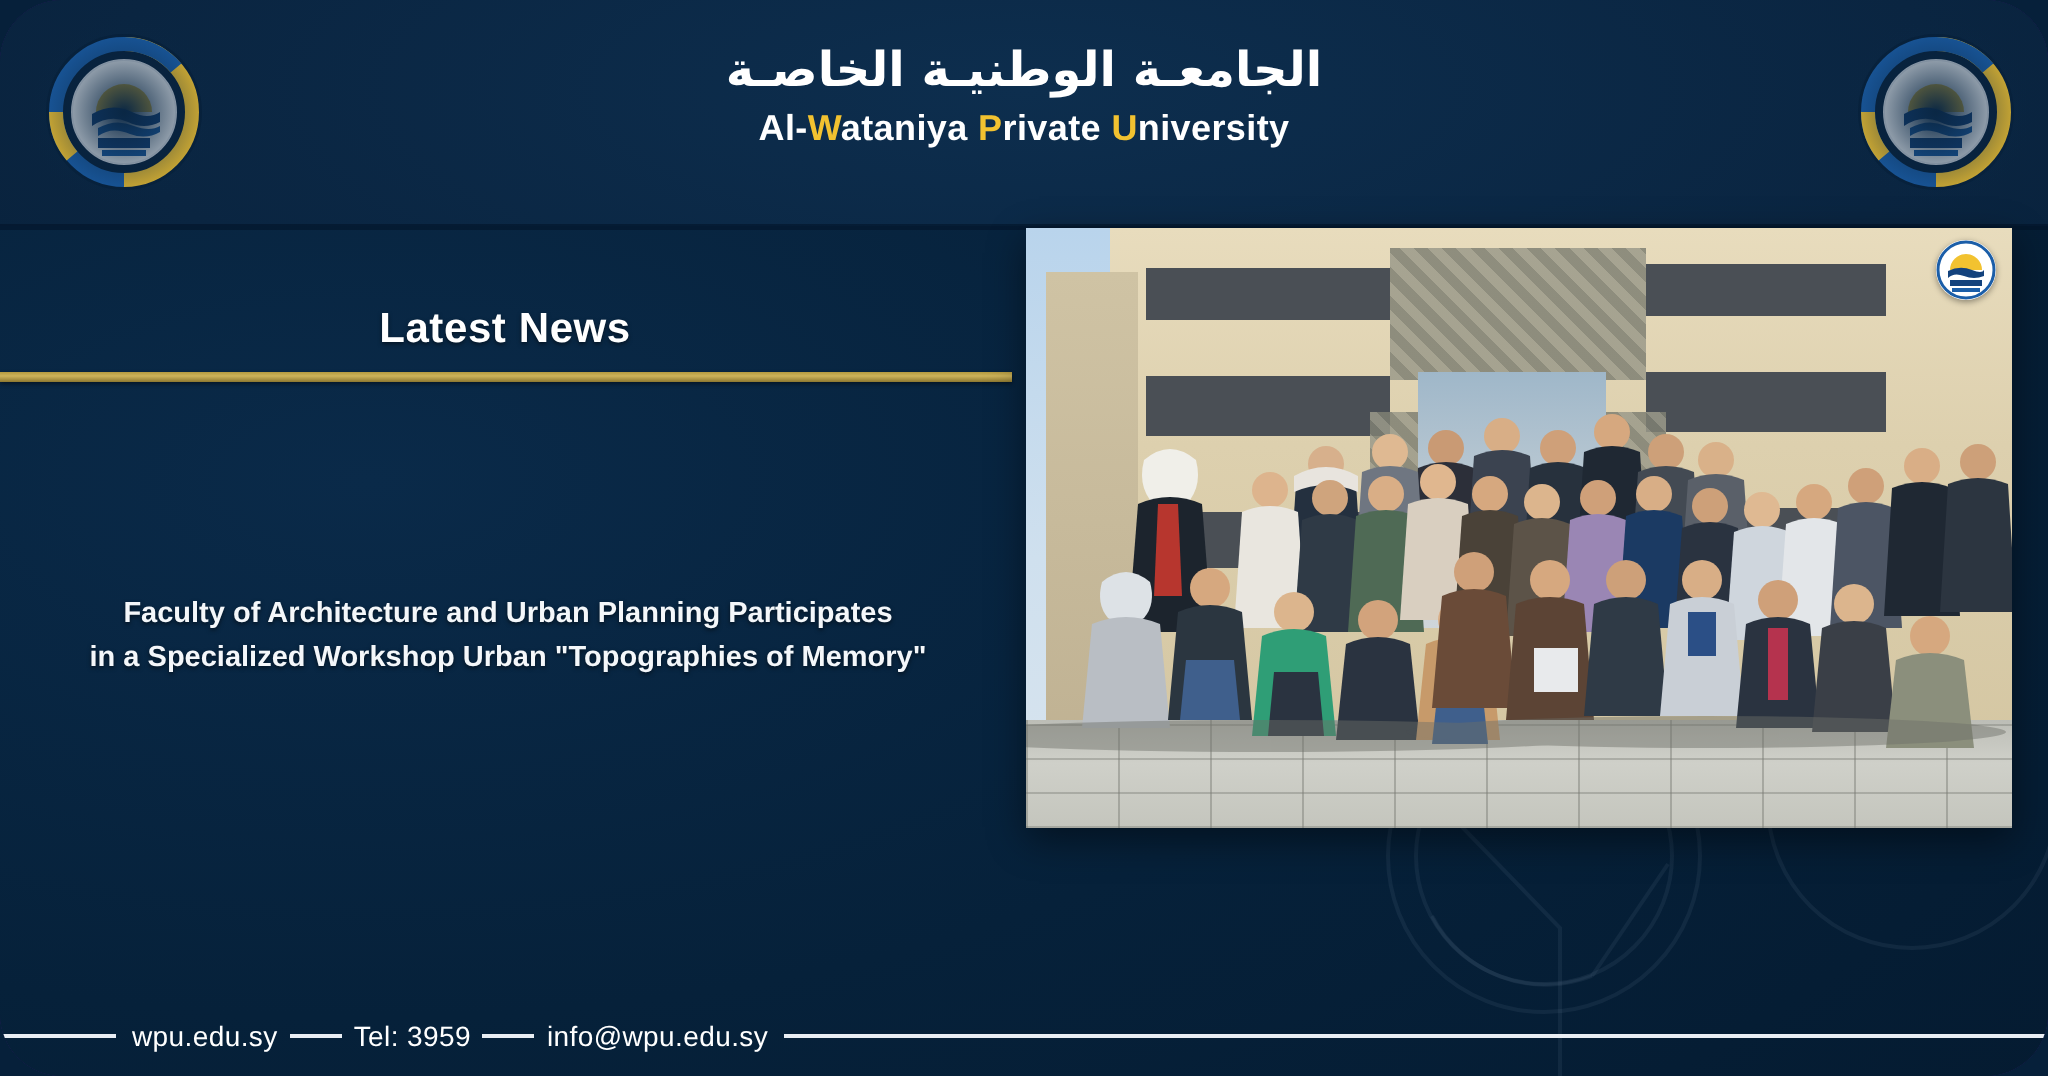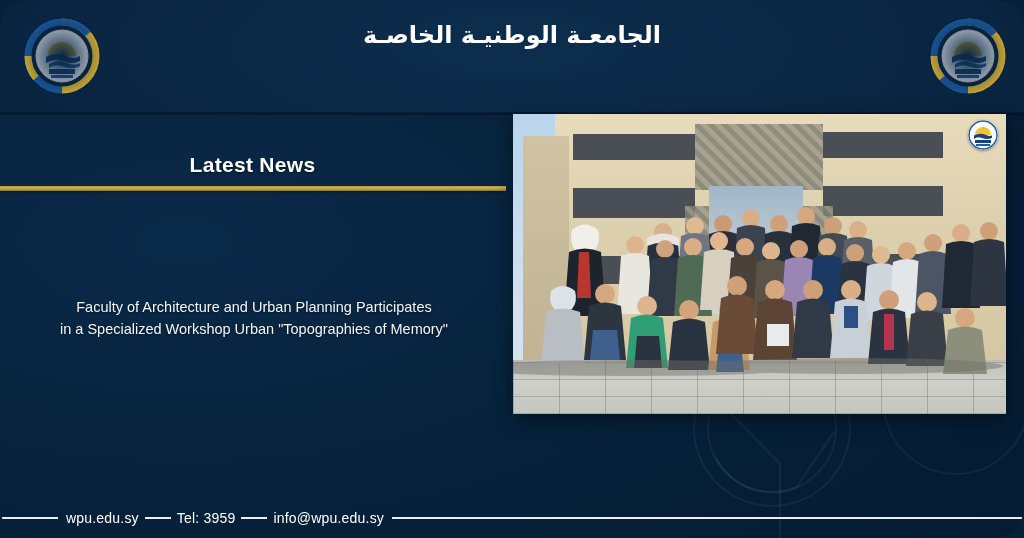--- a/index.html
+++ b/index.html
@@ -43,21 +43,21 @@
   
   .news-head{position:absolute;left:0;top:153px;width:505px;text-align:center;}
   .news-head span{font-size:21px;font-weight:700;color:#ffffff;letter-spacing:.3px;
     text-shadow:0 1px 2px rgba(0,0,0,.5);margin-top:48px;}
   .gold-rule{position:absolute;left:0;top:186px;width:506px;height:5px;
     background:linear-gradient(180deg,#b49a3f 0%,#cdb35a 40%,#8d7830 100%);
     box-shadow:0 1px 2px rgba(0,0,0,.45);}
 
   .headline{position:absolute;left:0;top:296px;width:508px;text-align:center;padding:0 18px;
     box-sizing:border-box;}
-  .headline div{font-size:14.5px;line-height:22px;font-weight:400;color:#f4f7fa;
+  .headline div{font-size:14.5px;line-height:22px;font-weight:700;color:#f4f7fa;
     text-shadow:0 1px 2px rgba(0,0,0,.55);}
 
   
   .photo-wrap{position:absolute;left:513px;top:114px;width:493px;height:300px;
     box-shadow:0 6px 18px rgba(0,0,0,.45);overflow:hidden;background:#253040;}
   .photo{position:absolute;inset:0;overflow:hidden;}
 
   
   .sky{position:absolute;left:0;top:0;width:493px;height:300px;
        background:linear-gradient(180deg,#b9d4ec 0%, #cfe0ee 55%, #d8e4ee 100%);}
@@ -160,20 +160,21 @@
       <circle cx="40" cy="40" r="26" fill="none" stroke="#e6e9ee" stroke-width="1"></circle>
       <path d="M24 41 q10 -6 20 -1 q8 4 14 0 l0 5 q-8 4 -16 0 q-9 -4 -18 2 z" fill="#13427d"></path>
       <path d="M27 48 q9 -5 18 -1 q8 3 13 0 l0 3 q-7 4 -15 1 q-9 -4 -16 1 z" fill="#1b5ea8"></path>
       <rect x="27" y="53" width="26" height="5" fill="#13427d"></rect>
       <rect x="29" y="59" width="22" height="3" fill="#1b5ea8"></rect>
     </svg>
   </div>
 
   <div class="htitles">
     <div class="t-ar">الجامعـة الوطنيـة الخاصـة</div>
+    <div class="t-en"><span>Al-</span><span class="gold">W</span><span>ataniya </span><span class="gold">P</span><span>rivate </span><span class="gold">U</span><span>niversity</span></div>
   </div>
 
   <div class="news-head">
     <span>Latest News</span>
   </div>
   <div class="gold-rule"></div>
 
   <div class="headline">
     <div>Faculty of Architecture and Urban Planning Participates</div>
     <div>in a Specialized Workshop Urban "Topographies of Memory"</div>

